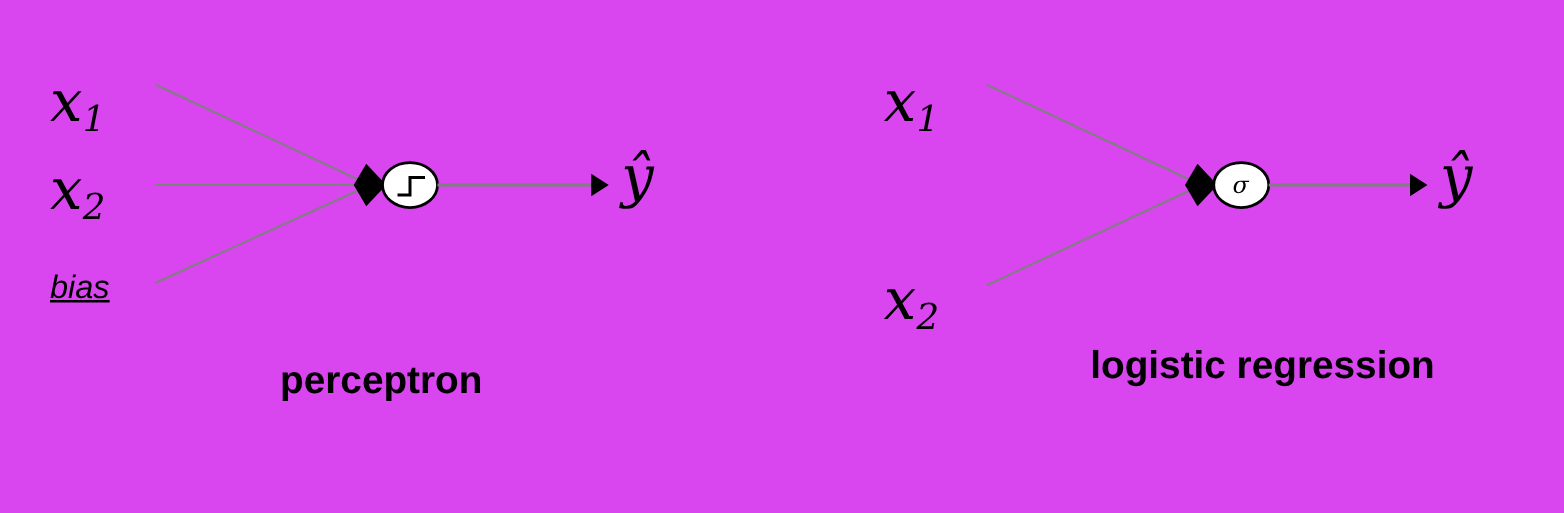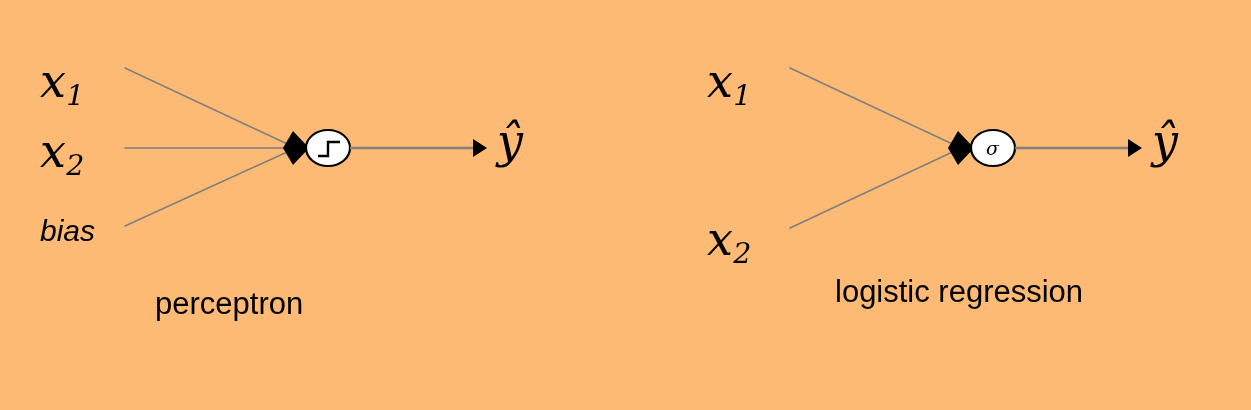--- a/index.html
+++ b/index.html
@@ -5,21 +5,21 @@
 <style>
   html, body {
     margin: 0;
     padding: 0;
     background: #ffffff;
   }
   #canvas {
     position: relative;
     width: 1251px;
     height: 410px;
-    background: #fdba74;
+    background: #d946ef;
     overflow: hidden;
     font-family: "Liberation Sans", sans-serif;
   }
   #wires {
     position: absolute;
     left: 0;
     top: 0;
     width: 1251px;
     height: 410px;
   }
@@ -38,38 +38,40 @@
   .var-label .sub {
     font-size: 0.62em;
     vertical-align: -0.28em;
     font-style: italic;
     padding-left: 0.01em;
   }
   .bias-label {
     position: absolute;
     font-family: "Liberation Sans", sans-serif;
     font-style: italic;
-    font-size: 30px;
+    font-size: 26px;
     color: #000000;
     white-space: nowrap;
     line-height: 1;
     user-select: none;
+    text-decoration: underline;
   }
   .out-label {
     font-size: 46px;
   }
   .caption {
     position: absolute;
     font-family: "Liberation Sans", sans-serif;
     font-size: 31px;
     color: #000000;
     white-space: nowrap;
     line-height: 1;
-    text-align: left;
+    text-align: center;
     user-select: none;
+    font-weight: bold;
   }
   .node-glyph {
     position: absolute;
     font-family: "DejaVu Serif", "Liberation Serif", serif;
     font-style: italic;
     font-size: 19px;
     color: #000000;
     line-height: 1;
     white-space: nowrap;
     user-select: none;

